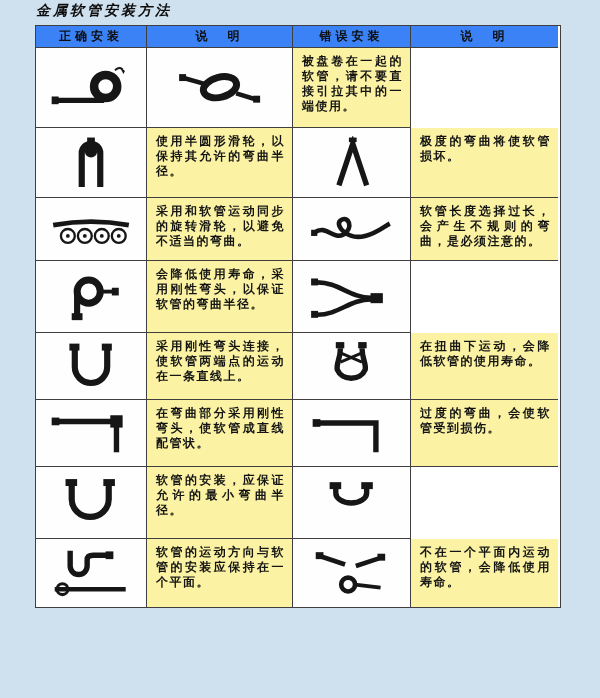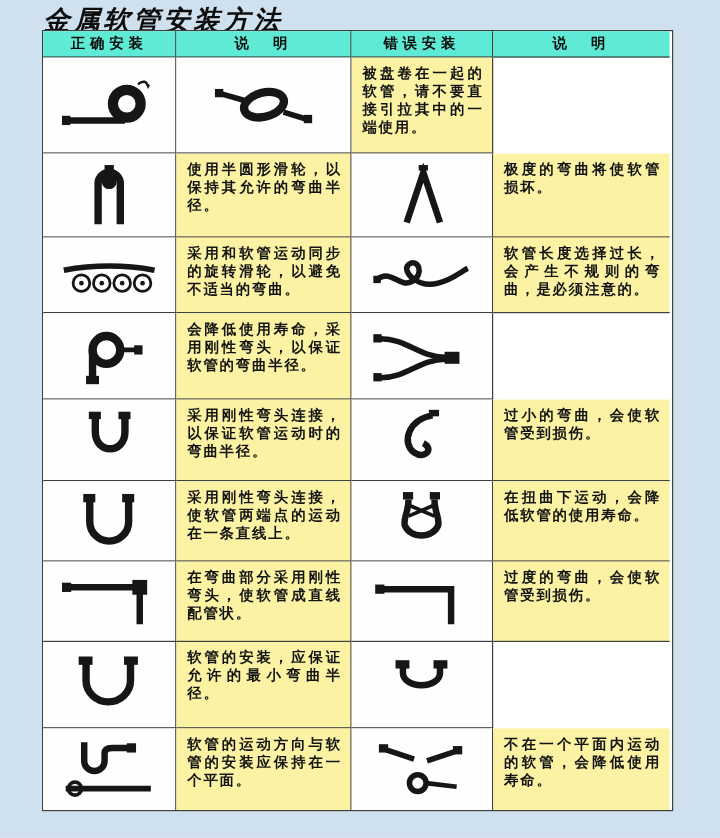--- a/index.html
+++ b/index.html
@@ -1,26 +1,26 @@
 <!DOCTYPE html>
 <html><head>
 <meta charset="utf-8">
 <style>
   html,body{margin:0;padding:0;background:#cfe0ee;width:600px;height:698px;overflow:hidden;
     font-family:"Liberation Sans",sans-serif;}
   .page{position:relative;width:600px;height:698px;background:#cfe0ee;}
   .title{position:absolute;left:36px;top:2px;font-family:"DejaVu Serif",serif;
-    font-style:italic;font-weight:bold;font-size:22px;color:#0d0d0d;letter-spacing:3px;}
+    font-style:italic;font-weight:bold;font-size:14px;color:#0d0d0d;letter-spacing:3px;}
   .tbl{position:absolute;left:35px;top:25px;width:524px;border:1px solid #3f3f3f;background:#fff;}
   .trow{display:grid;grid-template-columns:111px 146px 118px 147px;}
   .cell{box-sizing:border-box;border-right:1px solid #3f3f3f;border-bottom:1px solid #3f3f3f;overflow:hidden;}
   .cell:nth-child(4){border-right:none;}
   .trow:last-child .cell{border-bottom:none;}
   .thead{height:22px;}
-  .thead .cell{background:#5eead4;display:flex;align-items:center;justify-content:center;
+  .thead .cell{background:#3b82f6;display:flex;align-items:center;justify-content:center;
     font-size:12px;font-weight:bold;color:#0d0d0d;letter-spacing:4px;}
   .fig{background:#fefefe;display:flex;align-items:center;justify-content:center;}
   .fig svg{width:100px;height:54px;}
   .desc{background:#fbf3a3;padding:6px 7px 0 9px;font-size:12px;font-weight:bold;color:#141414;
     line-height:15px;letter-spacing:1.5px;text-align:justify;}
   .r1{height:80px}.r2{height:70px}.r3{height:63px}.r4{height:72px}.r5{height:68px}
   .r6{height:67px}.r7{height:67px}.r8{height:72px}.r9{height:68px}
 </style>
 </head>
 <body>
@@ -134,41 +134,20 @@
             <path d="M10,16 C38,16 52,36 80,36" stroke-width="6"></path>
             <path d="M10,58 C38,58 52,38 80,38" stroke-width="6"></path>
             <rect x="2" y="11" width="9" height="9" fill="#161616" stroke="none"></rect>
             <rect x="2" y="53" width="9" height="9" fill="#161616" stroke="none"></rect>
             <rect x="79" y="30" width="16" height="13" fill="#161616" stroke="none"></rect>
           </g>
         </svg>
       </div>
     </div>
 
-    <div class="trow r5">
-      <div class="cell fig">
-        <svg viewBox="0 0 110 70">
-          <g stroke="#161616" fill="none">
-            <path d="M40,12 V26 C40,50 72,50 72,26 V12" stroke-width="8"></path>
-            <rect x="33" y="4" width="13" height="8" fill="#161616" stroke="none"></rect>
-            <rect x="65" y="4" width="13" height="8" fill="#161616" stroke="none"></rect>
-          </g>
-        </svg>
-      </div>
-      <div class="cell desc">采用刚性弯头连接，以保证软管运动时的弯曲半径。</div>
-      <div class="cell fig">
-        <svg viewBox="0 0 110 70">
-          <g stroke="#161616" fill="none">
-            <path d="M66,8 C40,12 32,38 46,48 C58,56 68,44 56,38" stroke-width="7"></path>
-            <rect x="62" y="2" width="11" height="7" fill="#161616" stroke="none"></rect>
-          </g>
-        </svg>
-      </div>
-      <div class="cell desc">过小的弯曲，会使软管受到损伤。</div>
-    </div>
 
     <div class="trow r6">
       <div class="cell fig">
         <svg viewBox="0 0 110 70">
           <g stroke="#161616" fill="none">
             <path d="M34,14 V36 A21,21 0 0 0 76,36 V14" stroke-width="8"></path>
             <rect x="27" y="6" width="13" height="9" fill="#161616" stroke="none"></rect>
             <rect x="69" y="6" width="13" height="9" fill="#161616" stroke="none"></rect>
           </g>
         </svg>

